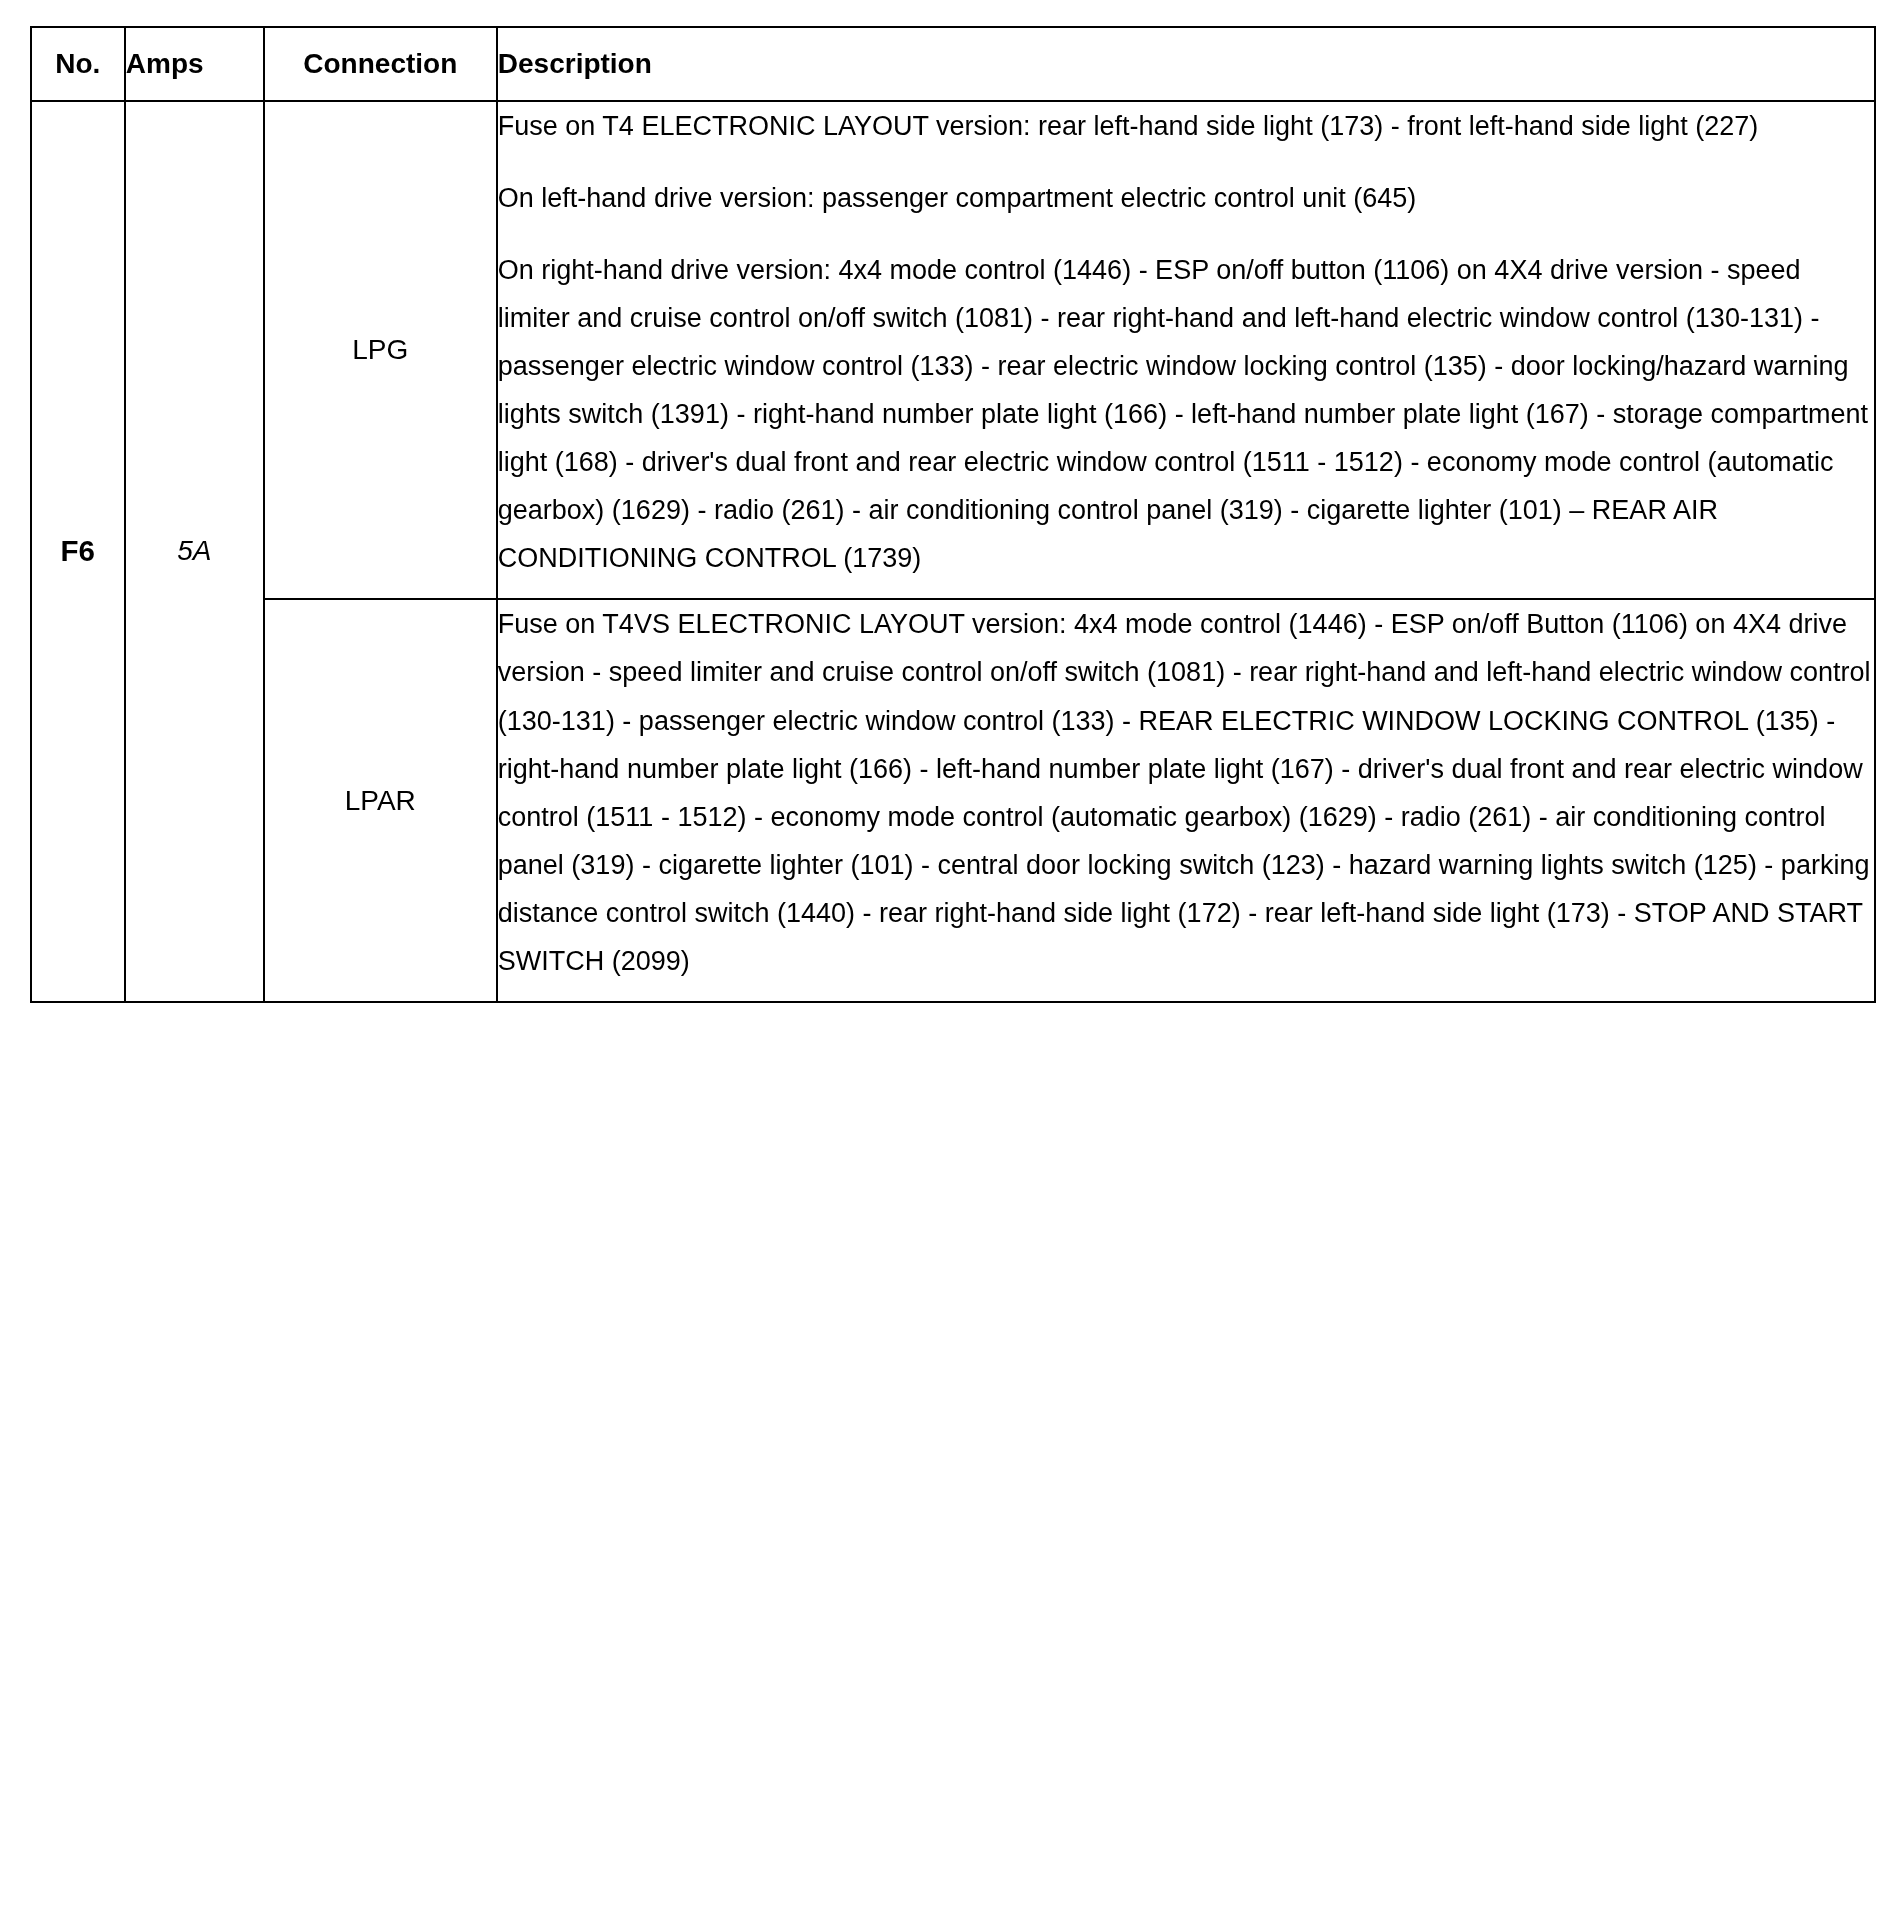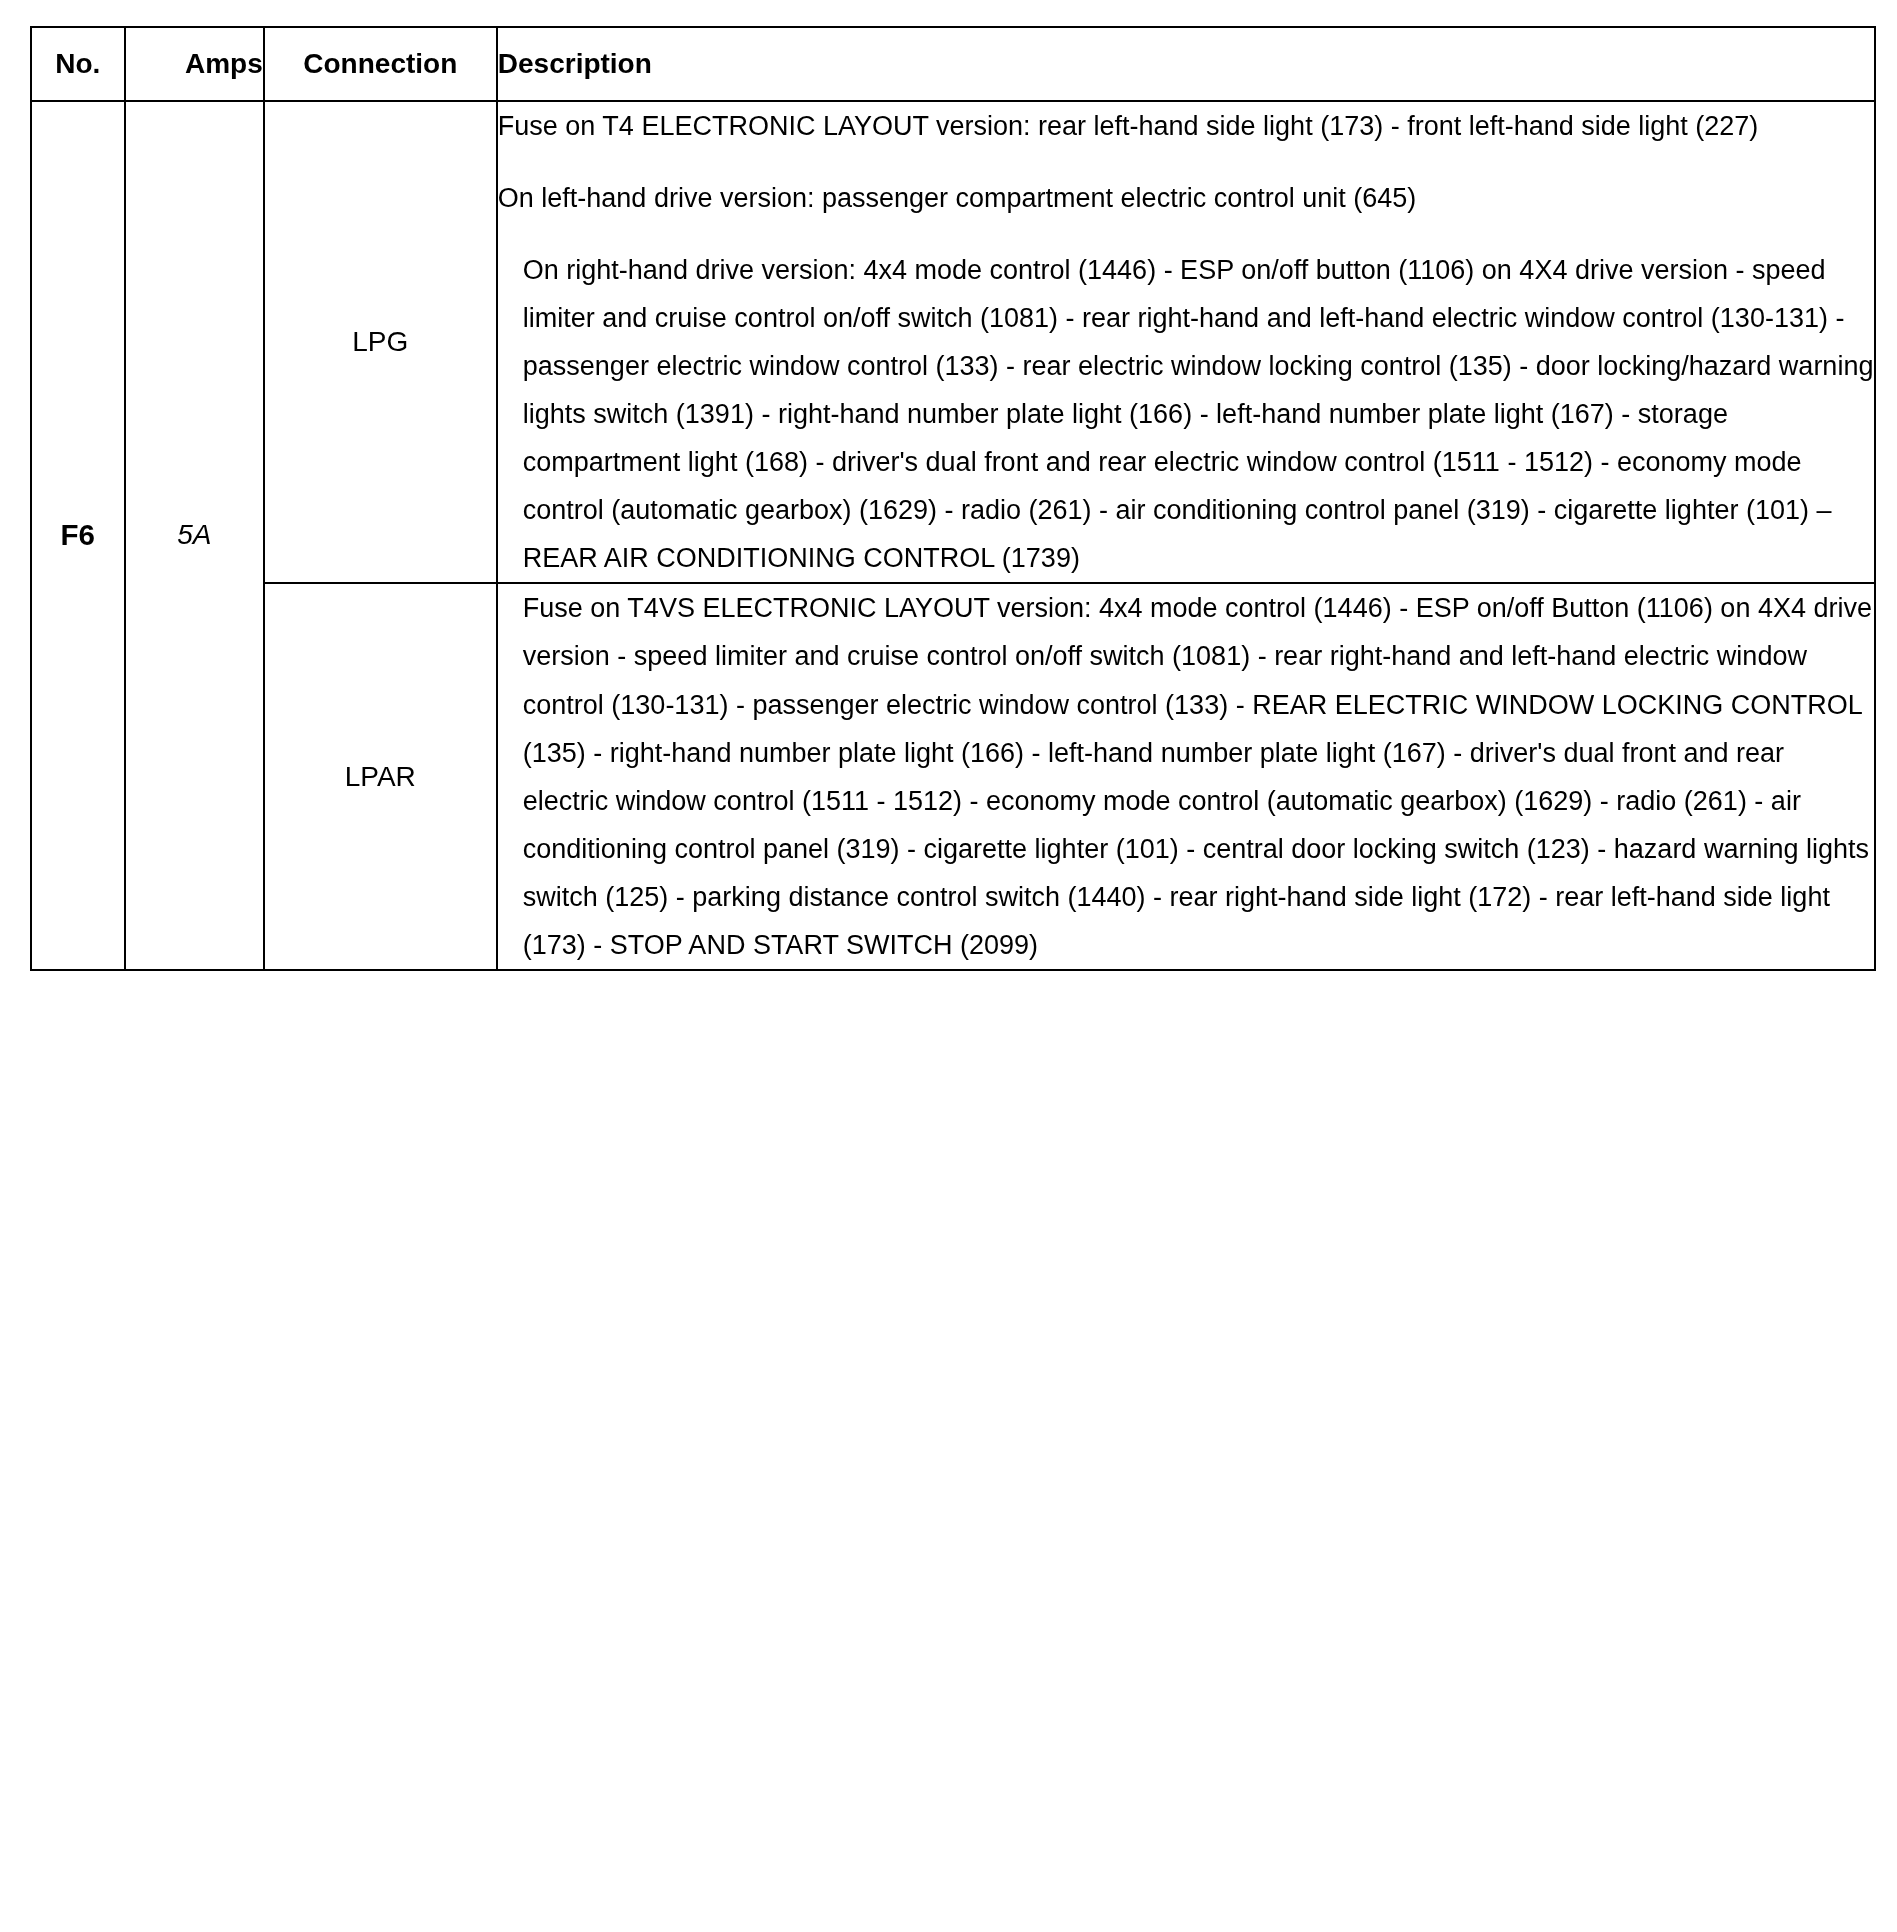--- a/index.html
+++ b/index.html
@@ -44,21 +44,21 @@
   }
   thead th {
     font-size: 28px;
     font-weight: bold;
     height: 72px;
     padding: 0 14.8px;
     text-align: left;
     white-space: nowrap;
   }
   th.col-no      { width: 92px; text-align: center; }
-  th.col-amps    { width: 137px; text-align: right; margin-left: 40px; }
+  th.col-amps    { width: 137px; text-align: left; margin-left: 40px; }
   th.col-conn    { width: 231px; text-align: center; }
   th.col-desc    { width: auto; text-align: left; padding-left: 18.5px; }
 
   td.cell-no {
     text-align: center;
     font-size: 29.5px;
     font-weight: bold;
   }
   td.cell-amps {
     text-align: center;
@@ -73,22 +73,21 @@
   td.cell-desc {
     text-align: left;
     font-size: 27px;
     line-height: 1.78;
     padding: 20px 20px 24px 18.5px;
   }
   td.cell-desc p {
     margin: 0 0 24px 0;
   }
   td.cell-desc p:last-child {
-    margin-bottom: 0;
-    padding-left: 25px;
+    margin-bottom: 16px;
   }
 </style>
 </head>
 <body>
 
 <div class="page">
 
 
 
   <table class="fuse-table">

